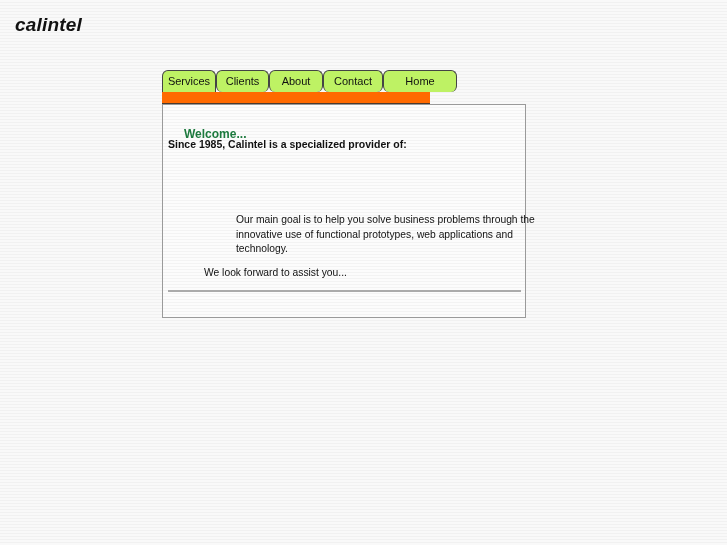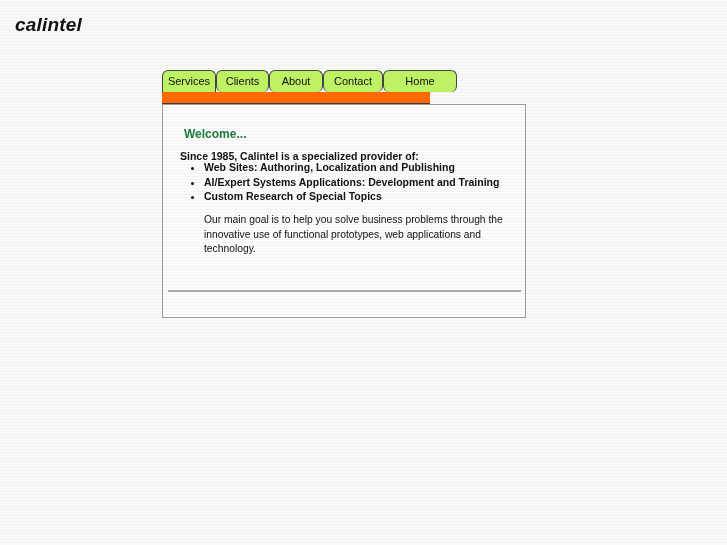--- a/index.html
+++ b/index.html
@@ -31,33 +31,33 @@
   .content-box {
     position:absolute; left:162px; top:104px; width:362px; height:212px;
     border:1px solid #9a9a9a; box-sizing:content-box;
     background: repeating-linear-gradient(to bottom, #fcfcfc 0px, #fcfcfc 2px, #f3f3f3 2px, #f3f3f3 3px);
   }
   .welcome {
     position:absolute; left:5px; top:6px; margin:16px;
     font-size:12px; font-weight:bold; color:#1d7a3e;
   }
   .intro {
-    position:absolute; left:5px; top:33px; margin:12px;
+    position:absolute; left:5px; top:33px; margin:0;
     font-size:10.5px; font-weight:bold; color:#111;
   }
   .services {
     position:absolute; left:25px; top:55px; margin:0; padding:0 0 0 16px;
     list-style:disc; font-size:10.5px; font-weight:bold; line-height:14.6px; color:#111;
   }
   .services li { padding-left:0; }
   .para {
     position:absolute; left:41px; margin:0; width:300px;
     font-size:10.3px; line-height:14.6px; color:#111;
   }
-  .p1 { top:108px; }
+  .p1 { top:108px;margin-left:32px; }
   .p2 { top:161px; }
   .divider {
     position:absolute; left:5px; top:185px; width:353px; height:0;
     border:none; border-top:2px solid #aaaaaa; margin:0;
   }
 </style>
 </head>
 <body>
 
 <div class="logo">calintel</div>
@@ -68,20 +68,16 @@
   <div class="tab" style="width:54px">About</div>
   <div class="tab" style="width:60px">Contact</div>
   <div class="tab" style="width:74px">Home</div>
 </div>
 
 <div class="orange-bar"></div>
 
 <div class="content-box">
   <h1 class="welcome">Welcome...</h1>
   <p class="intro">Since 1985, Calintel is a specialized provider of:</p>
-  <ul class="services">
-    <li>Web Sites: Authoring, Localization and Publishing</li>
-    <li>AI/Expert Systems Applications: Development and Training</li>
-    <li>Custom Research of Special Topics</li>
-  </ul>
   <p class="para p1">Our main goal is to help you solve business problems through the innovative use of functional prototypes, web applications and technology.</p>
+  <p class="para p2">We look forward to assist you...</p>
   <hr class="divider">
 </div>
 
 </body></html>

